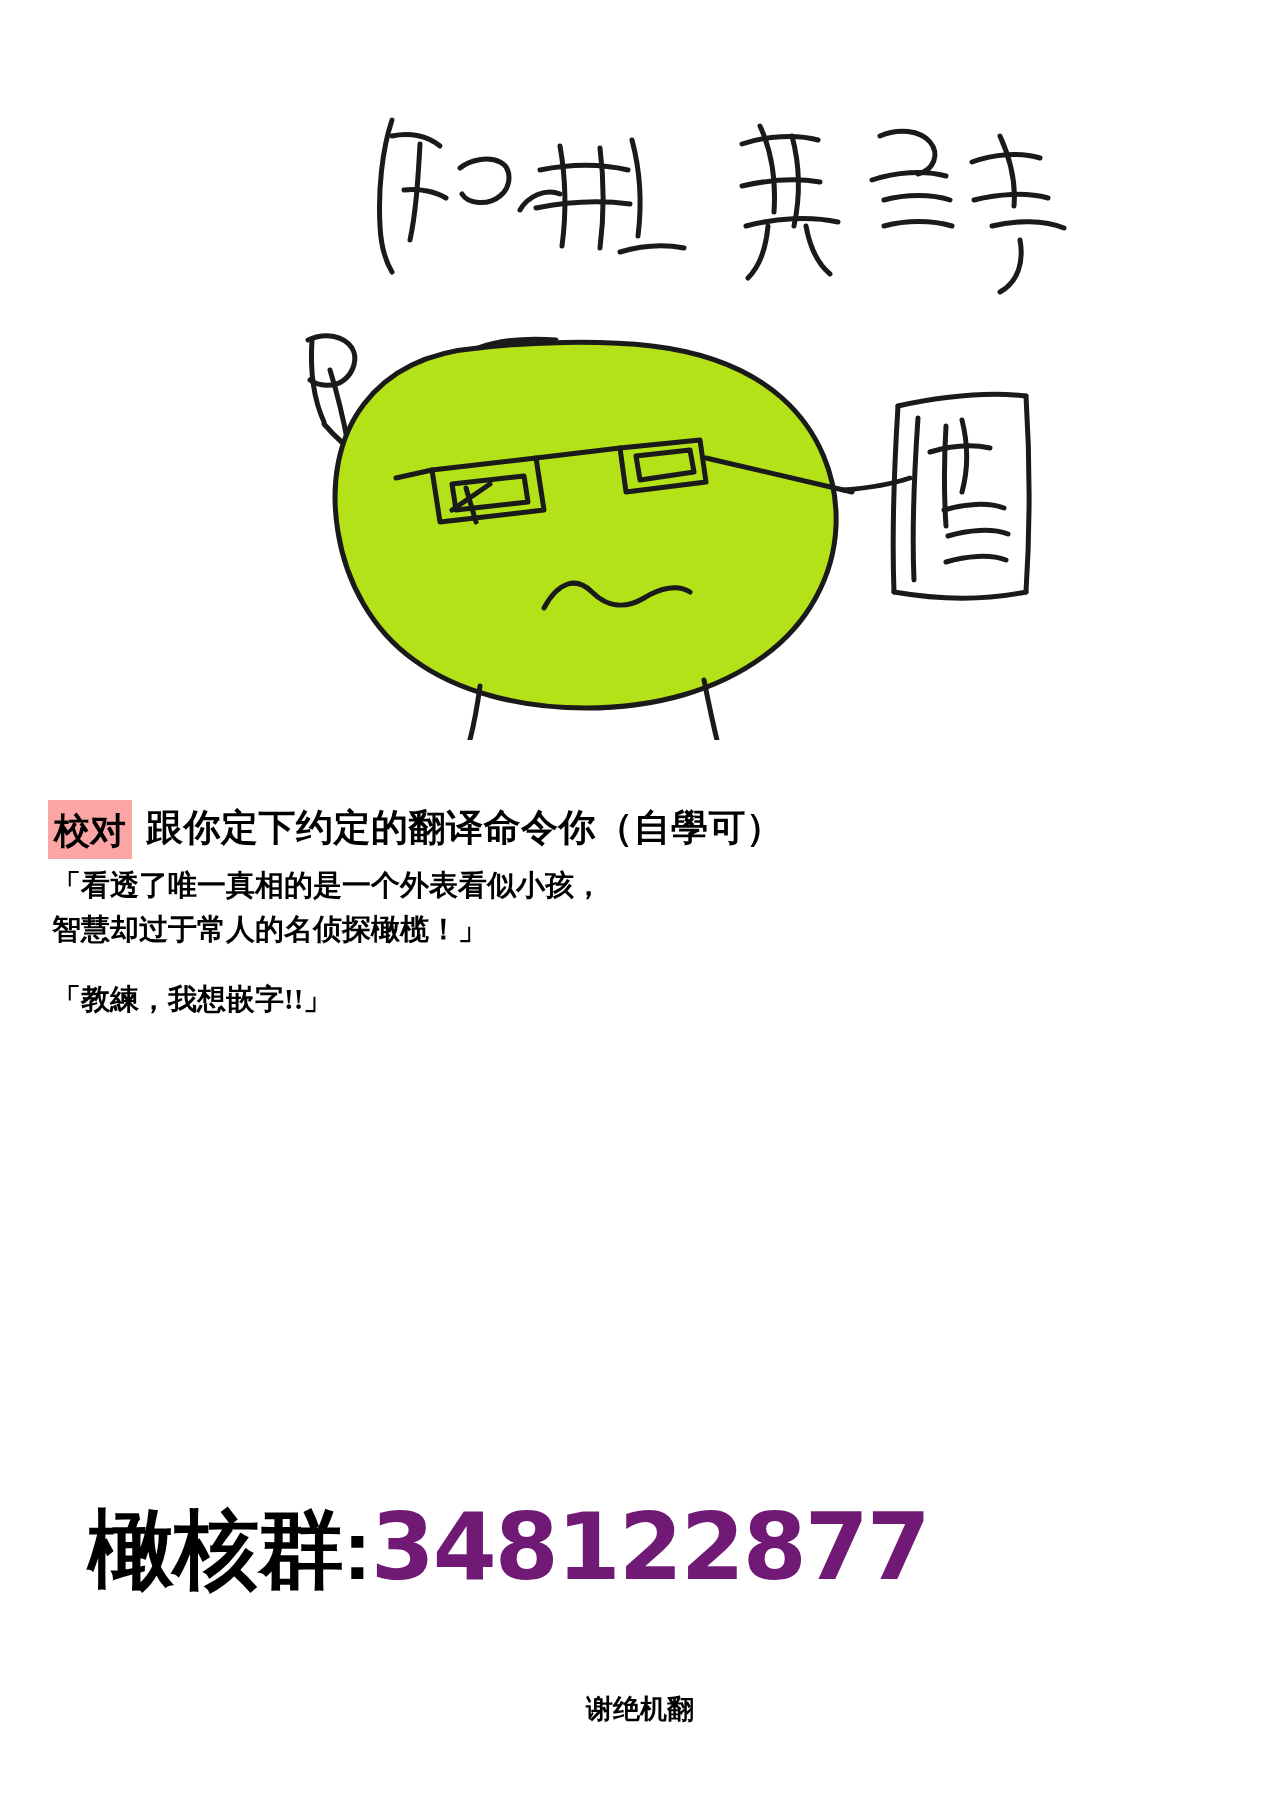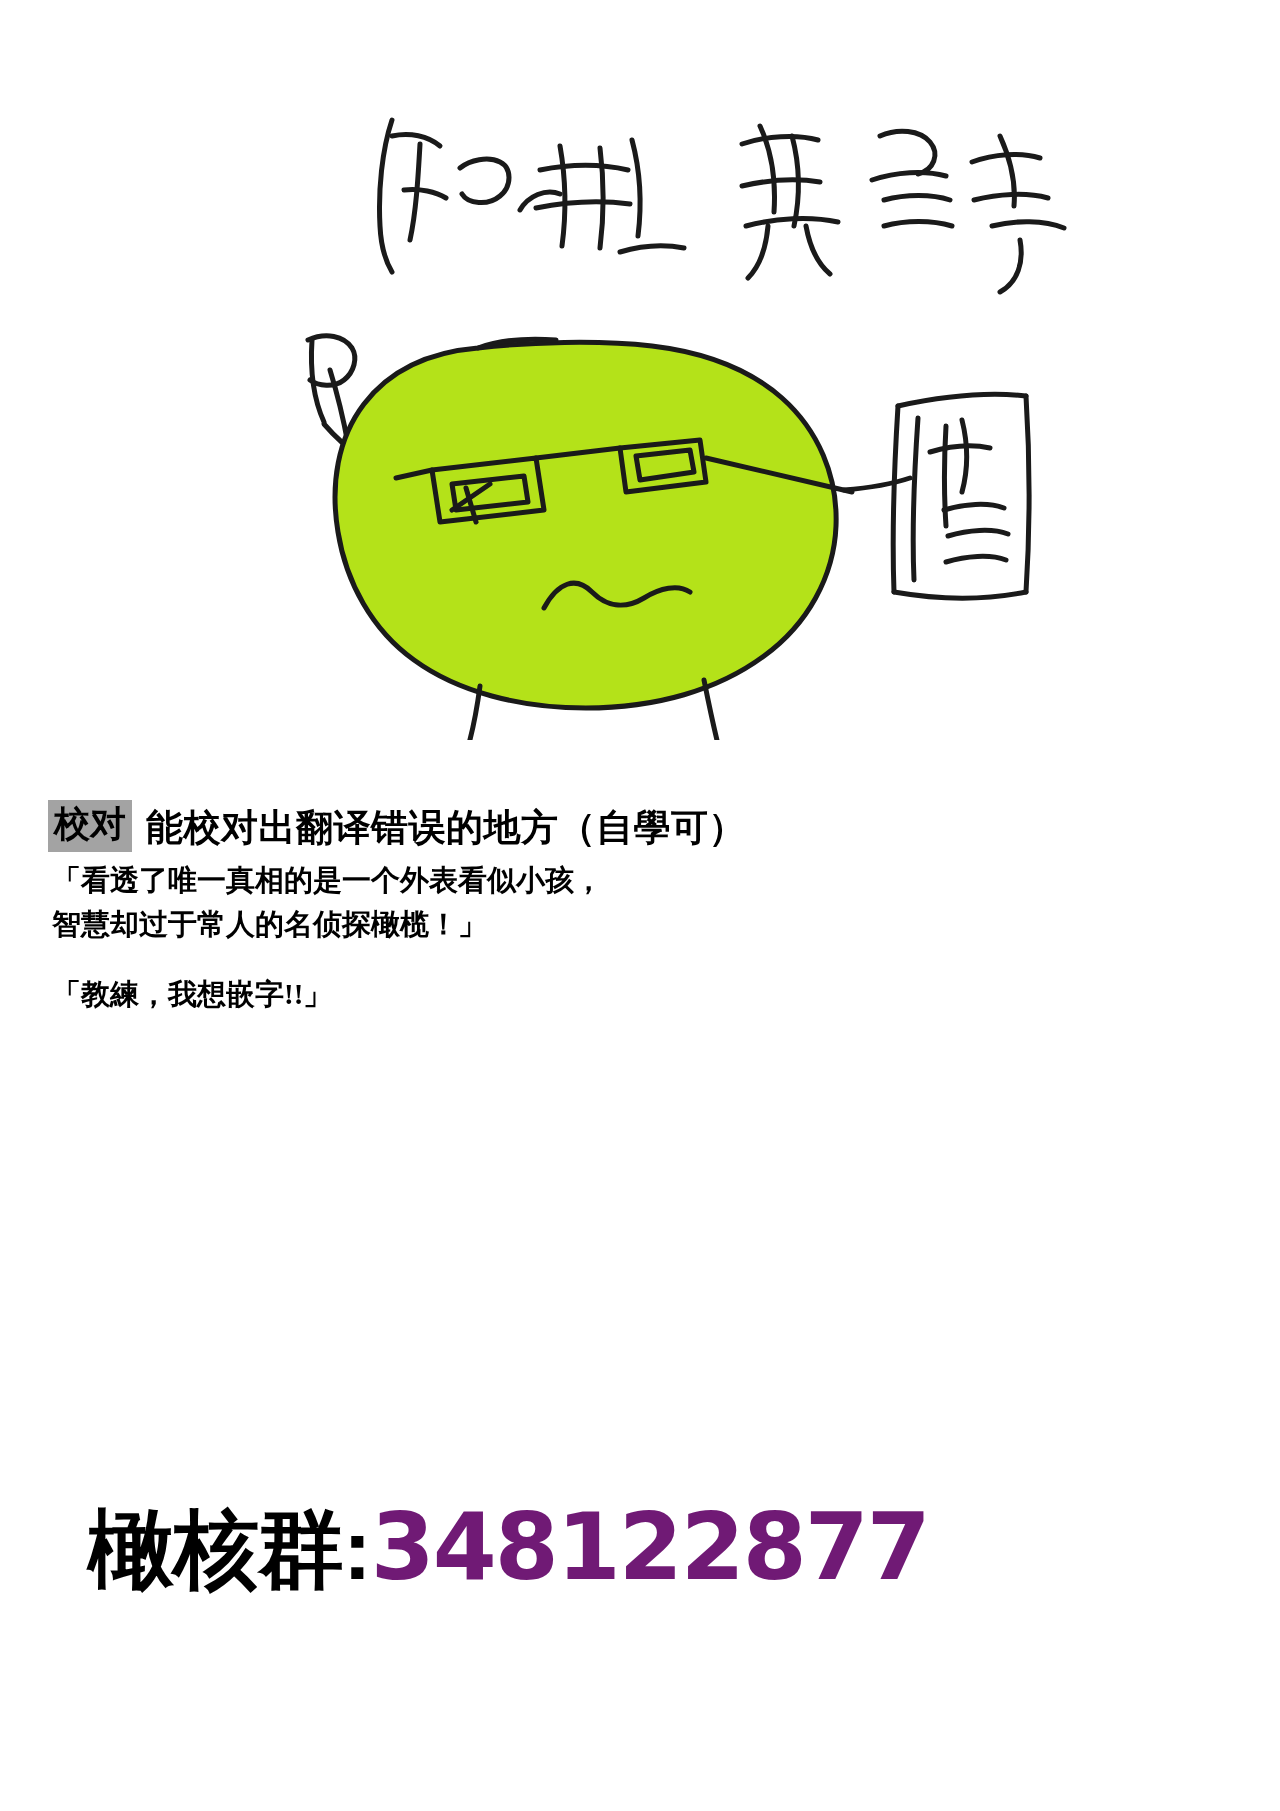--- a/index.html
+++ b/index.html
@@ -41,25 +41,25 @@
   }
   .role-block {
     margin-bottom: 26px;
   }
   .role-headline {
     display: flex;
     align-items: flex-start;
     gap: 14px;
   }
   .role-tag {
-    background: #a3a3a3;
+    background: #fca5a5;
     font-weight: bold;
     font-size: 36px;
     line-height: 46px;
-    padding: 1px 6px 5px 6px;
+    padding: 8px 6px 5px 6px;
     white-space: nowrap;
     flex: 0 0 auto;
   }
   .role-title {
     font-size: 37px;
     line-height: 52px;
     font-weight: bold;
     letter-spacing: 0.5px;
     padding-top: 2px;
   }
@@ -202,21 +202,21 @@
       </g>
     </svg>
   </div>
 
   <div class="sections">
 
     <div class="role-block">
       <div class="role-headline">
         <span class="role-tag">校对</span>
         <span class="role-title">
-          <span class="line">能校对出翻译错误的地方（自學可）</span>
+          <span class="line">跟你定下约定的翻译命令你（自學可）</span>
         </span>
       </div>
       <div class="role-quote">
         <span class="line">「看透了唯一真相的是一个外表看似小孩，</span>
         <span class="line">智慧却过于常人的名侦探橄榄！」</span>
       </div>
     </div>
 
 
     <div class="role-block">
@@ -226,15 +226,16 @@
     </div>
 
   </div>
 
   <div class="group-line">
     <span class="group-label">橄核群:</span>
     <span class="group-number">348122877</span>
   </div>
 
   <div class="footer">
+    <div class="f1">谢绝机翻</div>
   </div>
 
 </div>
 
 </body></html>

